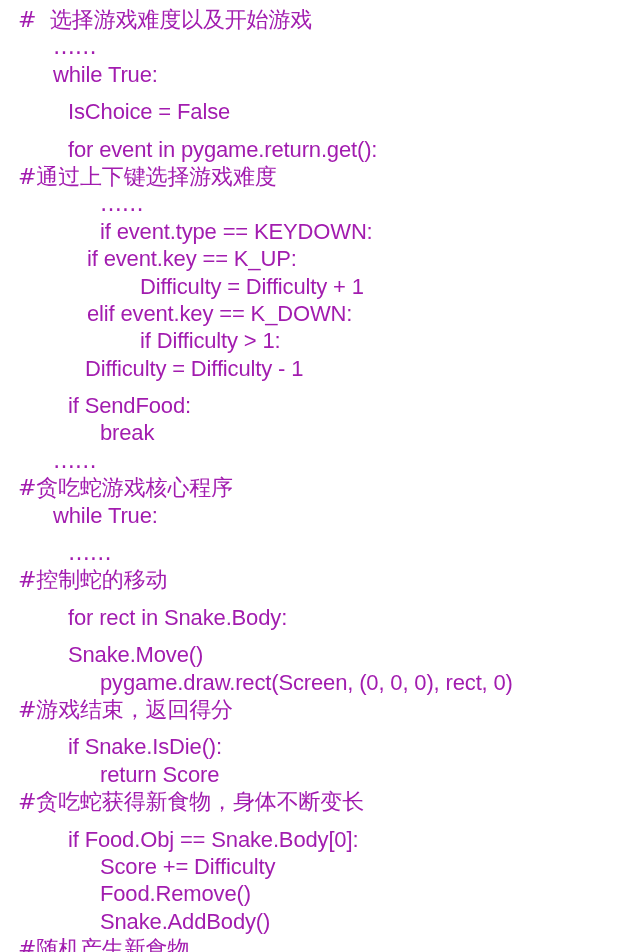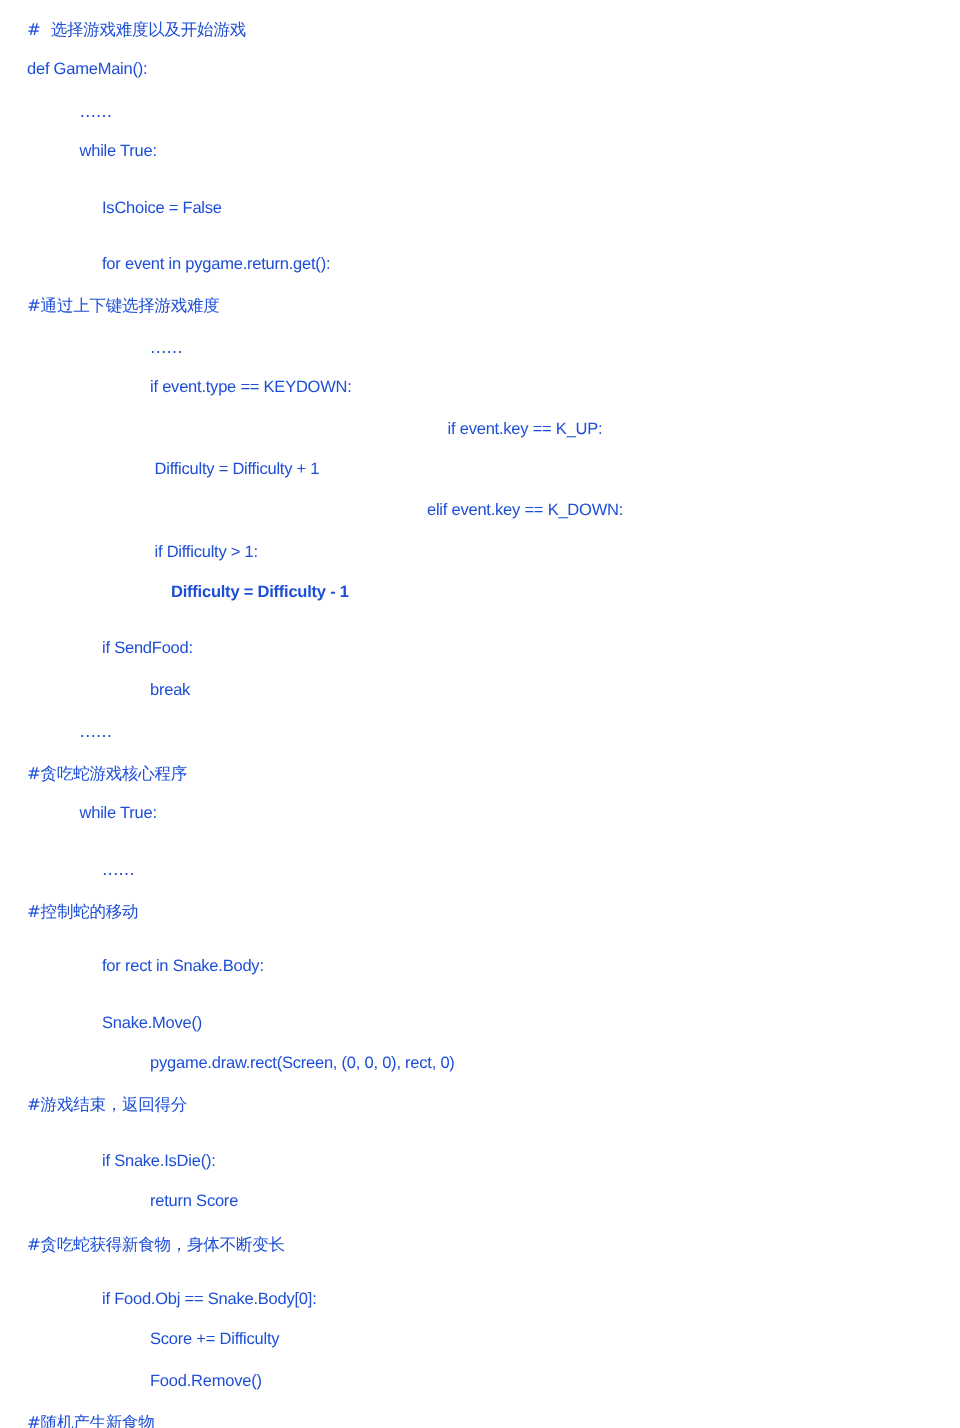--- a/index.html
+++ b/index.html
@@ -15,45 +15,44 @@
     font-family: "Liberation Sans", "DejaVu Sans", sans-serif;
     color: #231f20;
   }
   #code-listing {
     padding: 6px 0 0 0;
     box-sizing: border-box;
   }
   .code-line {
     height: 27.4px;
     line-height: 27.4px;
-    font-size: 11px;
+    font-size: 22px;
     white-space: pre;
     letter-spacing: -0.15px;
-    color: #1d4ed8;
+    color: #a21caf;
     padding-left: 18px;
     box-sizing: border-box;
   }
   
   .ind-0  { padding-left: 18px; }
   .ind-1  { padding-left: 53px; }
   .ind-2  { padding-left: 68px; margin-top: 10px; }
   .ind-3  { padding-left: 100px; }
-  .ind-4  { padding-left: 60px; text-align: center; }
-  .ind-5  { padding-left: 103px; }
-  .ind-6  { padding-left: 114px; font-weight: bold; }
+  .ind-4  { padding-left: 87px; }
+  .ind-5  { padding-left: 103px; margin-left: 37px; }
+  .ind-6  { padding-left: 85px; }
   .cn {
     font-family: "DejaVu Sans", "Liberation Sans", sans-serif;
   }
 </style>
 </head>
 <body>
 
 <div id="code-listing">
     <div class="code-line ind-0 cn">#  选择游戏难度以及开始游戏</div>
-    <div class="code-line ind-0">def GameMain():</div>
     <div class="code-line ind-1 cn">……</div>
     <div class="code-line ind-1">while True:</div>
     <div class="code-line ind-2">IsChoice = False</div>
     <div class="code-line ind-2">for event in pygame.return.get():</div>
     <div class="code-line ind-0 cn">#通过上下键选择游戏难度</div>
     <div class="code-line ind-3 cn">……</div>
     <div class="code-line ind-3">if event.type == KEYDOWN:</div>
     <div class="code-line ind-4">if event.key == K_UP:</div>
     <div class="code-line ind-5">Difficulty = Difficulty + 1</div>
     <div class="code-line ind-4">elif event.key == K_DOWN:</div>
@@ -69,16 +68,17 @@
     <div class="code-line ind-2">for rect in Snake.Body:</div>
     <div class="code-line ind-2">Snake.Move()</div>
     <div class="code-line ind-3">pygame.draw.rect(Screen, (0, 0, 0), rect, 0)</div>
     <div class="code-line ind-0 cn">#游戏结束，返回得分</div>
     <div class="code-line ind-2">if Snake.IsDie():</div>
     <div class="code-line ind-3">return Score</div>
     <div class="code-line ind-0 cn">#贪吃蛇获得新食物，身体不断变长</div>
     <div class="code-line ind-2">if Food.Obj == Snake.Body[0]:</div>
     <div class="code-line ind-3">Score += Difficulty</div>
     <div class="code-line ind-3">Food.Remove()</div>
+    <div class="code-line ind-3">Snake.AddBody()</div>
     <div class="code-line ind-0 cn">#随机产生新食物</div>
     <div class="code-line ind-2">Food.SendFood()</div>
     <div class="code-line ind-2 cn">……</div>
   </div>
 
 </body></html>

